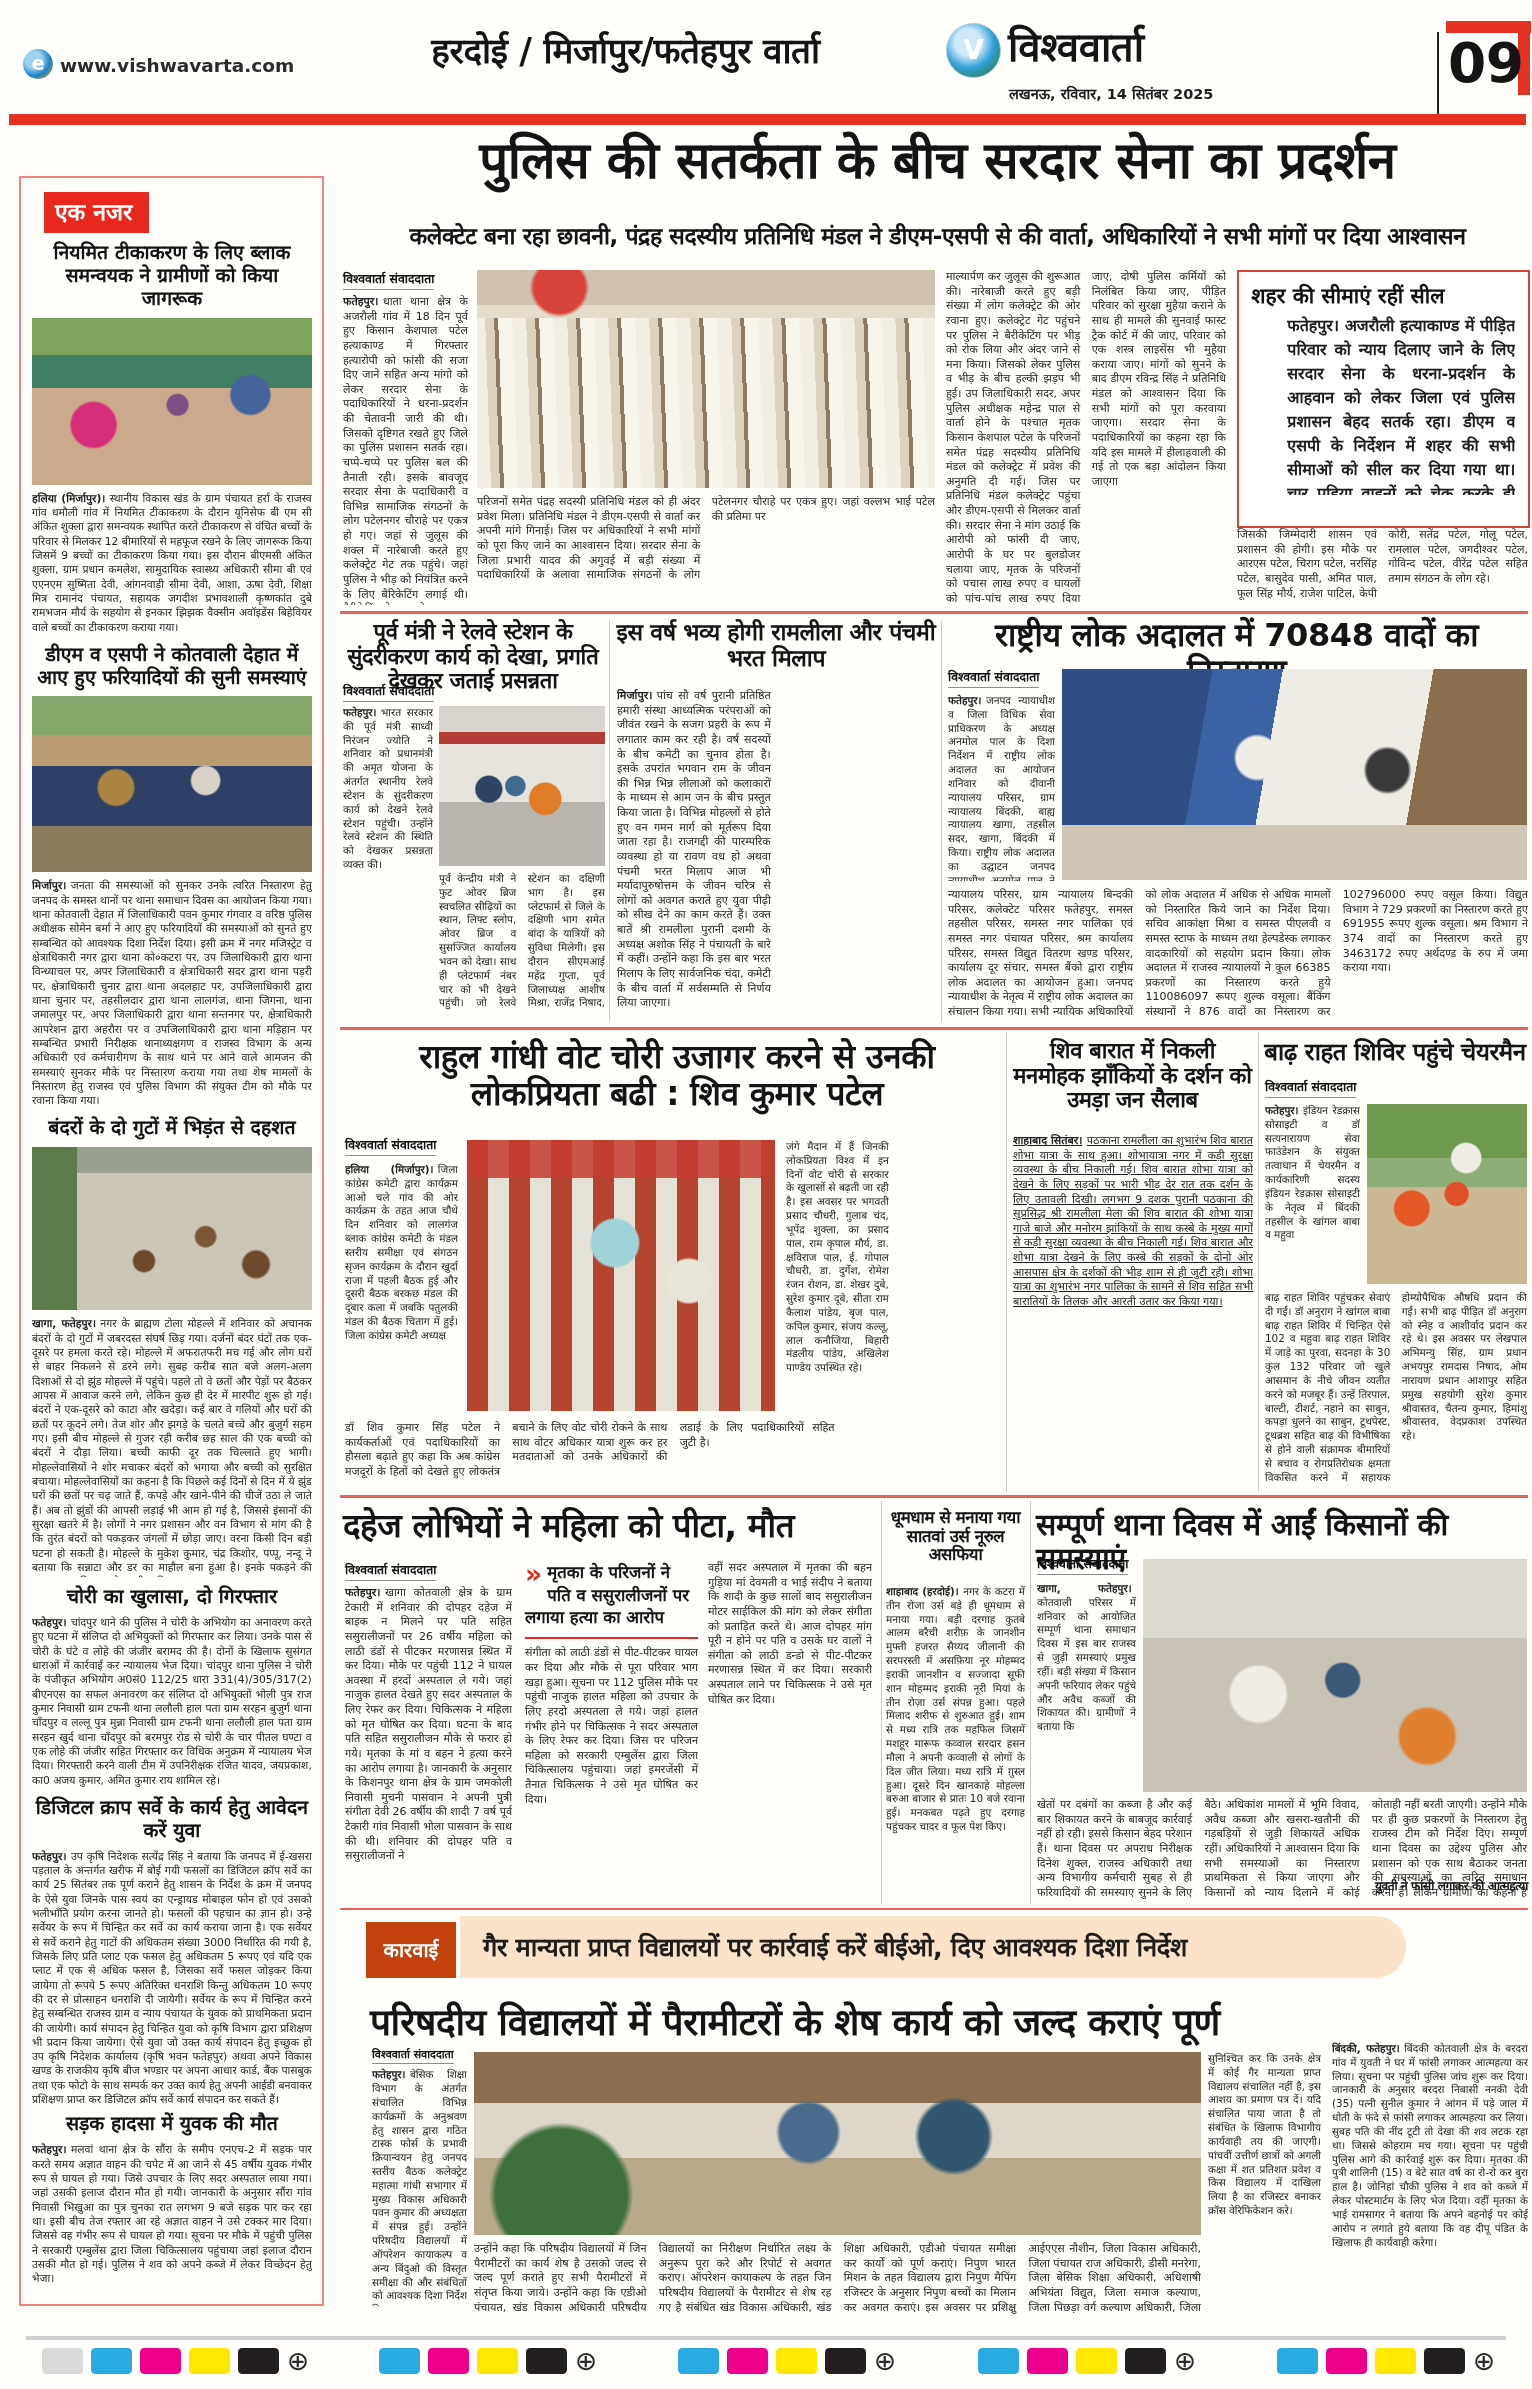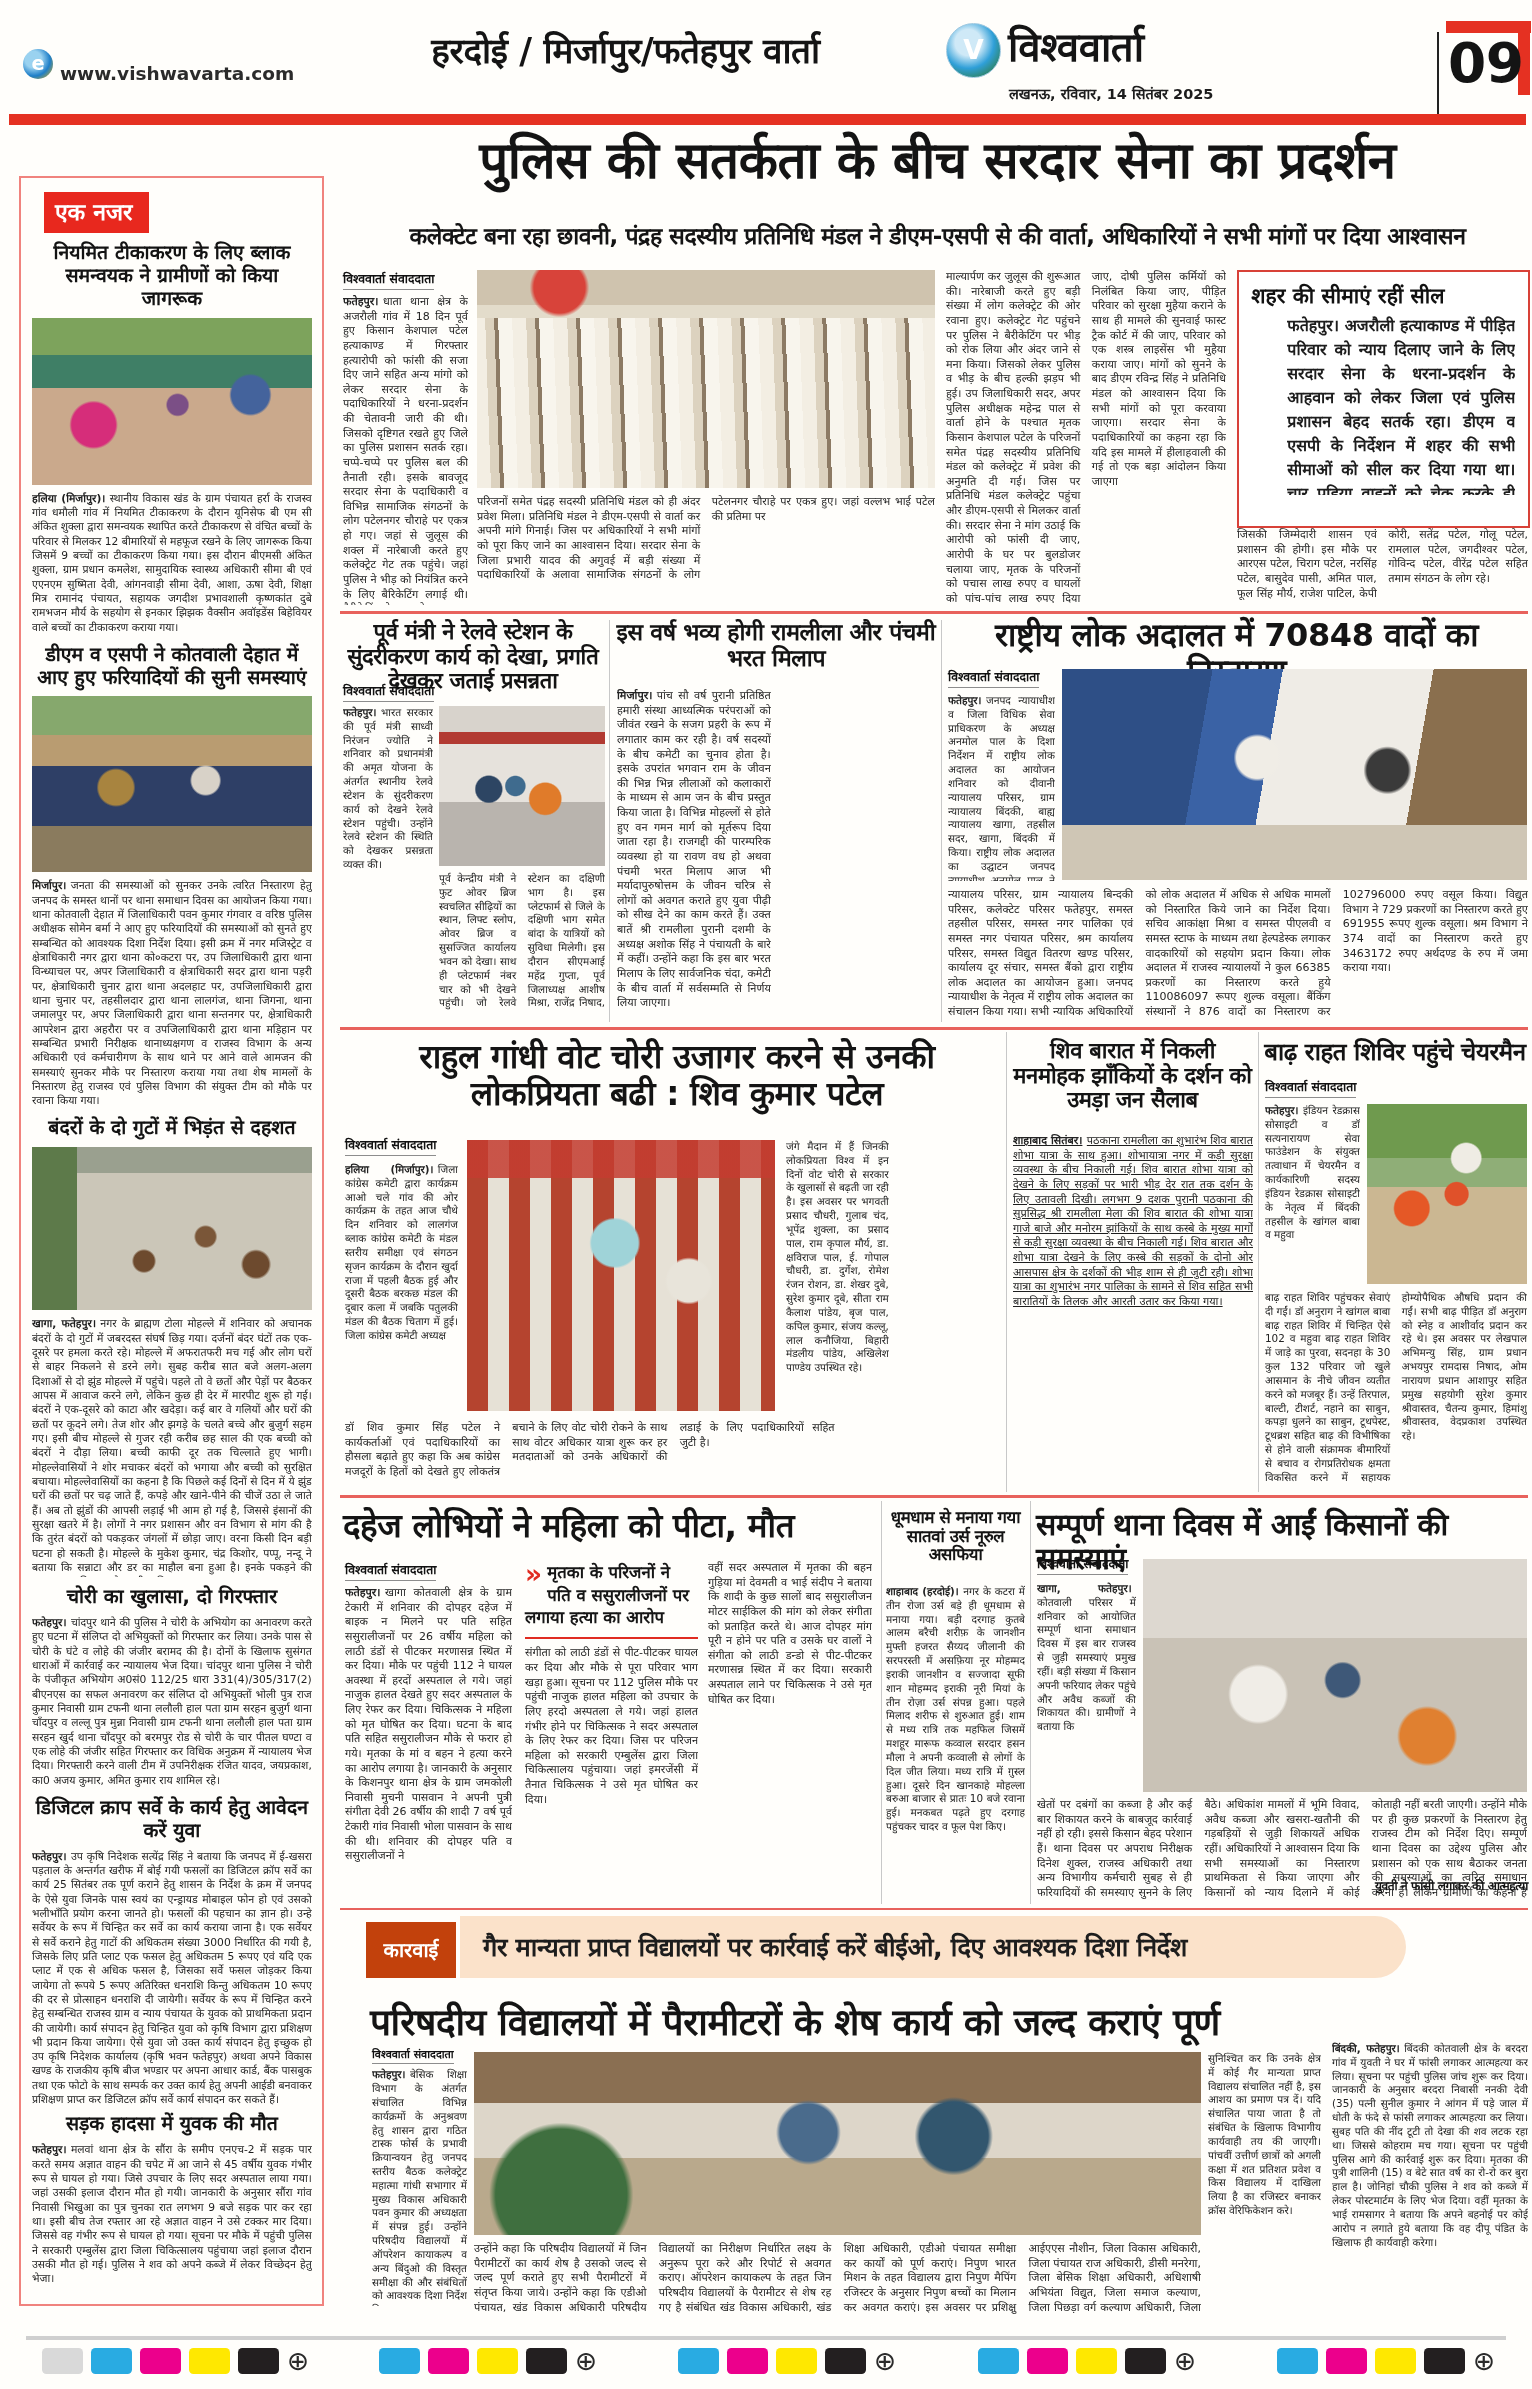--- a/index.html
+++ b/index.html
@@ -96,21 +96,21 @@
   .regmark{font-size:26.4px;color:#2a2a2a;line-height:26.4px;}
   .csq{width:41px;height:26.4px;border-radius:4.4px;display:inline-block;}
   .markrow{display:flex;gap:8px;align-items:center;}
 </style>
 </head>
 <body>
 
 <div class="page">
 
   <div class="abs weblogo" style="left:23px;top:49px;">e</div>
-  <div class="abs" style="left:60px;top:55px;font-weight:700;font-size:18.5px;color:#2b2b2b;margin-top:8px;">www.vishwavarta.com</div>
+  <div class="abs" style="left:60px;top:55px;font-weight:700;font-size:18.5px;color:#2b2b2b;">www.vishwavarta.com</div>
   <div class="abs hl ctr" style="left:379px;top:32px;width:493px;font-size:35px;">हरदोई / मिर्जापुर/फतेहपुर वार्ता</div>
   <div class="abs vlogo" style="left:946px;top:23px;">V</div>
   <div class="abs hl" style="left:1008px;top:25px;font-size:40px;">विश्ववार्ता</div>
   <div class="abs" style="left:1009px;top:83px;font-size:14.5px;font-weight:700;">लखनऊ,  रविवार, 14 सितंबर 2025</div>
   <div class="abs" style="left:1437px;top:32px;width:1.8px;height:85px;background:#222;"></div>
   <div class="abs" style="left:1446px;top:21px;width:85px;height:12.3px;background:#e53122;"></div>
   <div class="abs" style="left:1518px;top:21px;width:12.3px;height:74px;background:#e53122;"></div>
   <div class="abs hl" style="left:1448px;top:33px;width:69px;text-align:center;font-size:55px;">09</div>
   <div class="abs" style="left:8.8px;top:114px;width:1517px;height:11.4px;background:#e53122;"></div>
 

